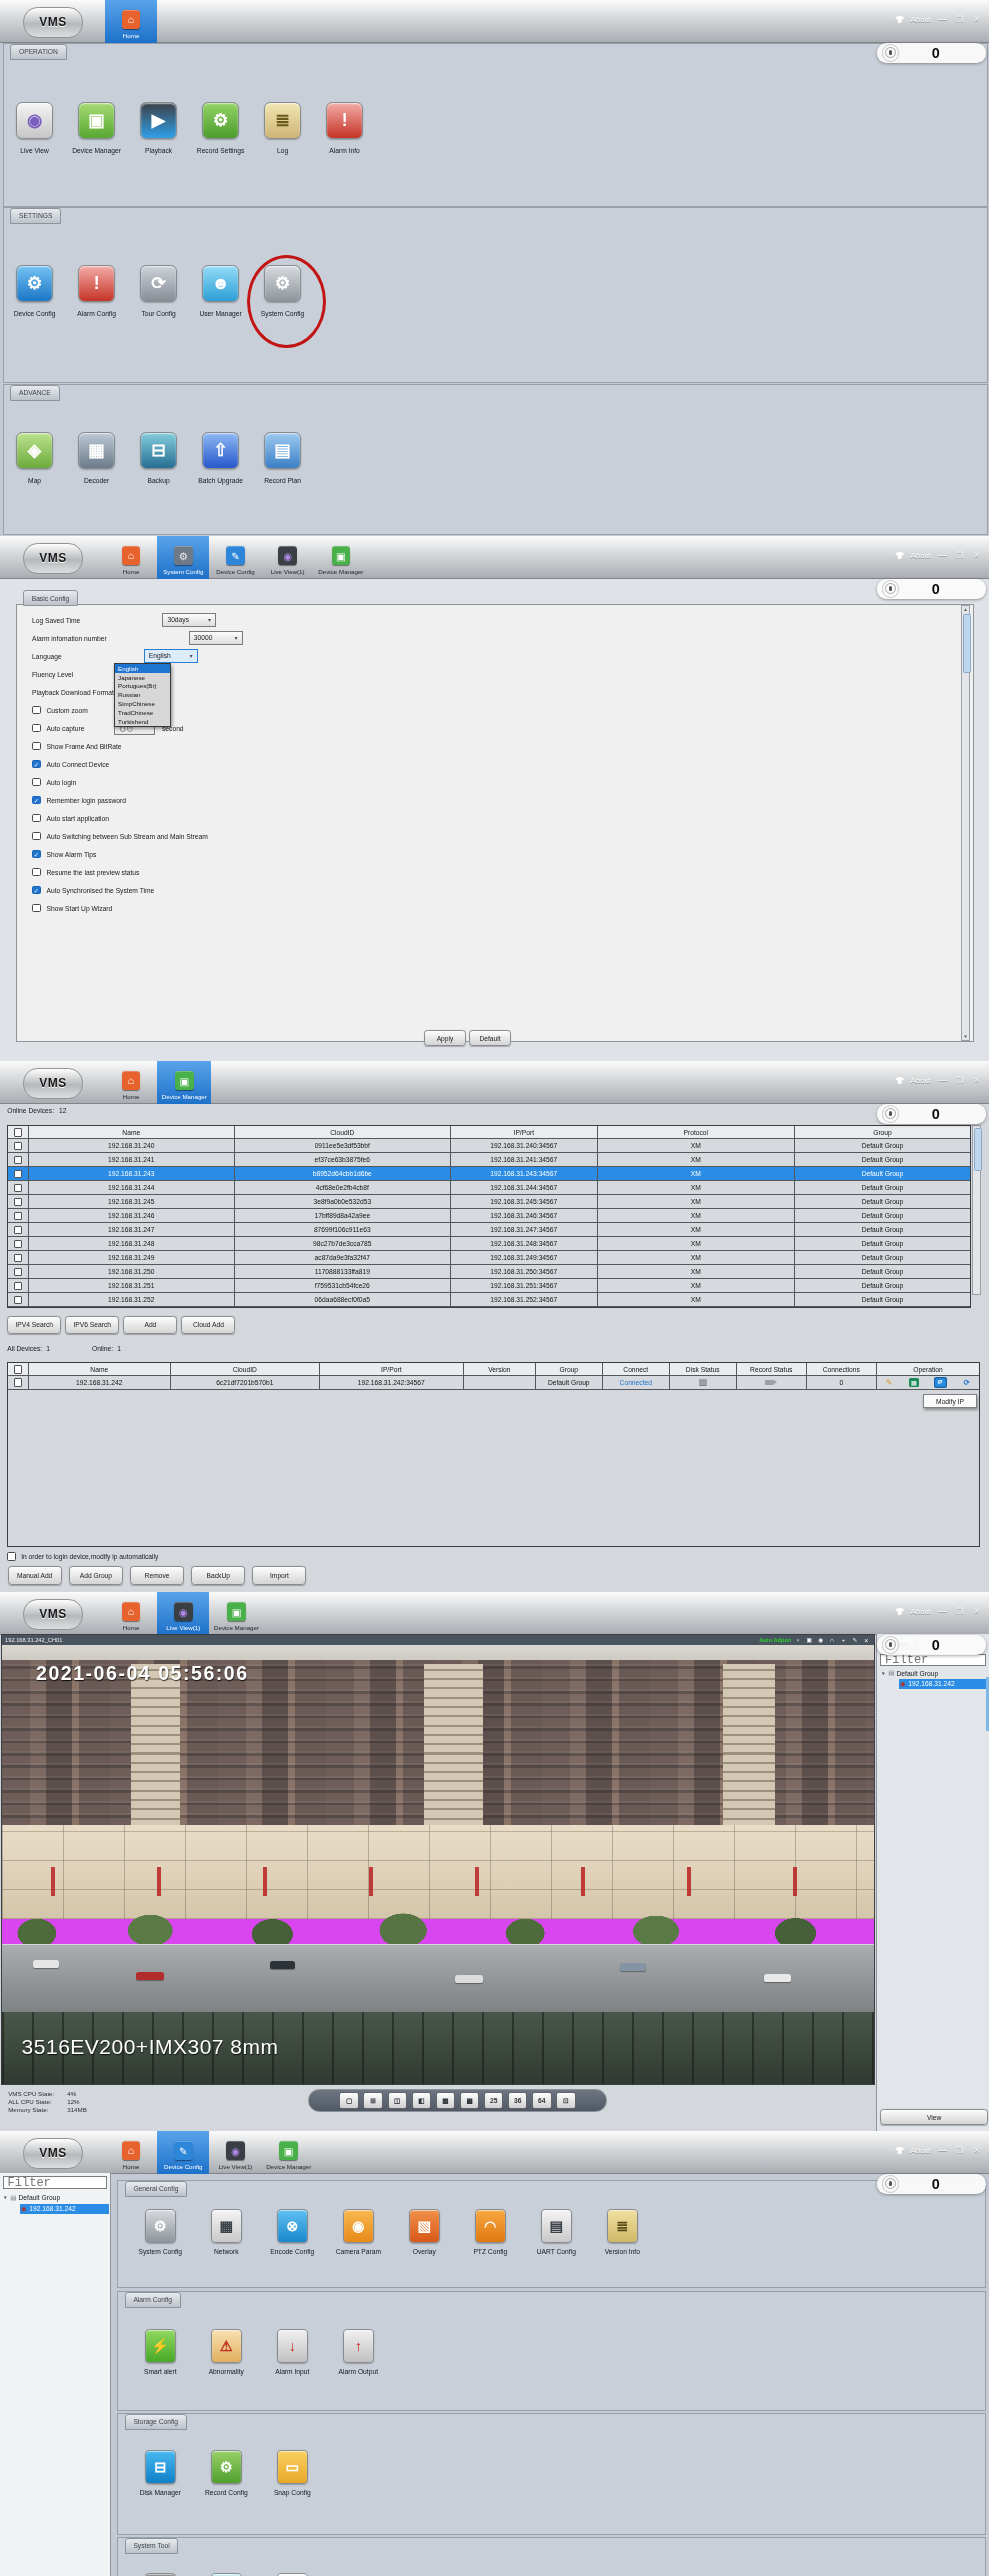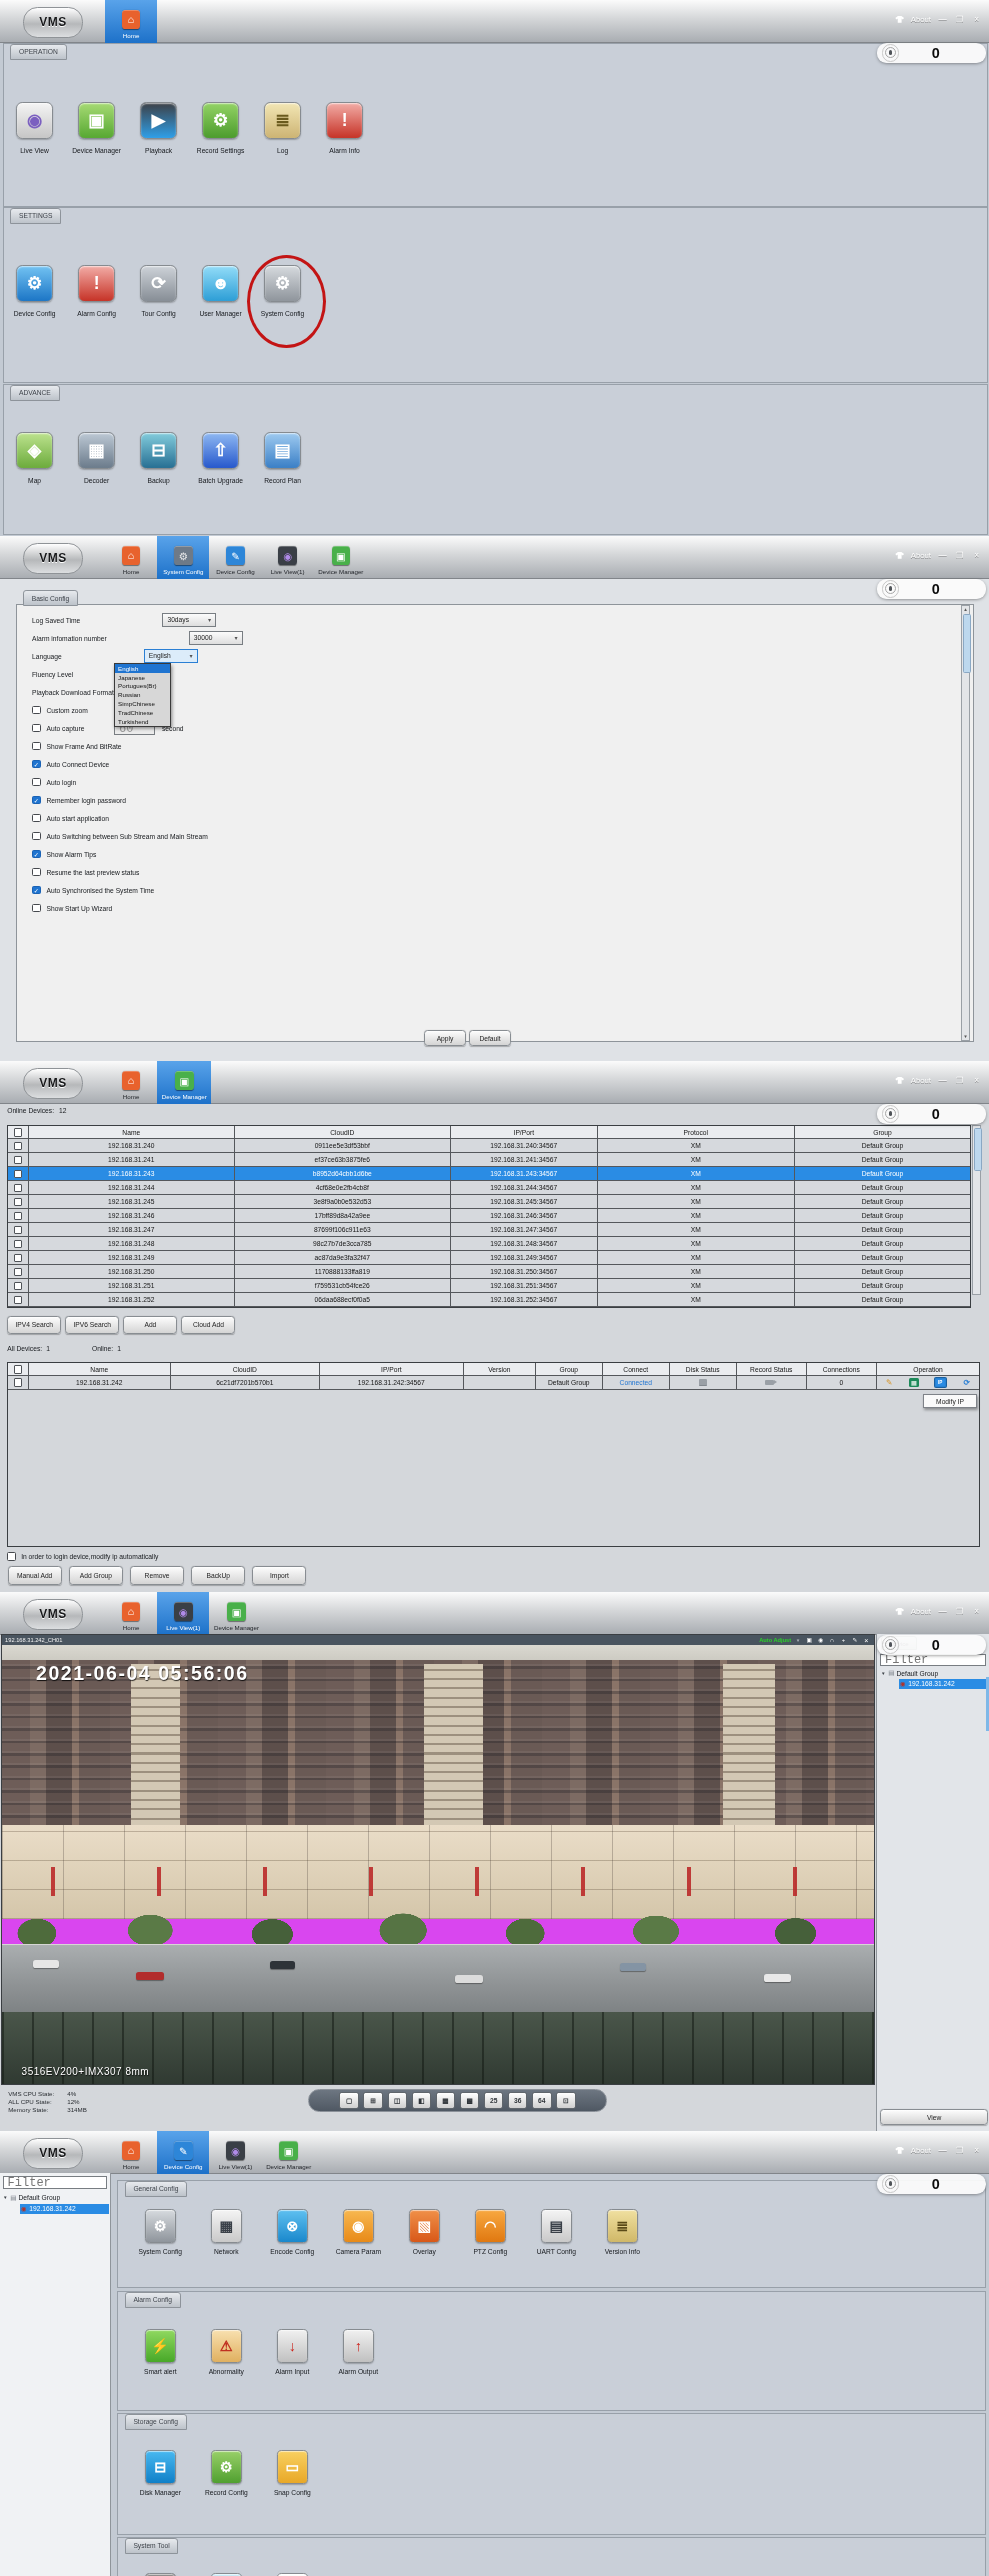--- a/index.html
+++ b/index.html
@@ -143,21 +143,21 @@
     radial-gradient(ellipse 38px 26px at 75% 54%,#5a7a46 60%,transparent 61%),
     radial-gradient(ellipse 34px 25px at 91% 58%,#46603a 60%,transparent 61%)}
   .road{position:absolute;left:0;top:299px;width:100%;height:68px;border-top:1.5px solid #d6d6d4;
     background:linear-gradient(#aaaeb0,#8e9294 60%,#7e8284)}
   .car{position:absolute;height:8.2px;border-radius:2.6px;box-shadow:0 1px 1px rgba(0,0,0,.35)}
   .hedge{position:absolute;left:0;top:367px;width:100%;bottom:0;background:
     repeating-linear-gradient(90deg,rgba(16,22,16,.5) 0 2.1px,transparent 2.1px 30px),
     linear-gradient(#4a564a,#303a32)}
   .vstamp{position:absolute;left:34px;top:16.5px;font-size:19.6px;color:#fff;letter-spacing:1.5px;
     text-shadow:0.5px 0.5px 1px rgba(0,0,0,.8);font-weight:bold}
-  .vcam{position:absolute;left:19.6px;bottom:7px;font-size:10px;color:#fff;letter-spacing:0.5px;
+  .vcam{position:absolute;left:19.6px;bottom:25px;font-size:21px;color:#fff;letter-spacing:0.5px;
     text-shadow:0.5px 0.5px 1px rgba(0,0,0,.8)}
 </style>
 </head>
 <body>
 
 <div class="section" style="top:0;height:536px;background:#c3cad3">
   <div class="titlebar">
     <div class="logo">VMS</div>
     <div class="tabs">
 

